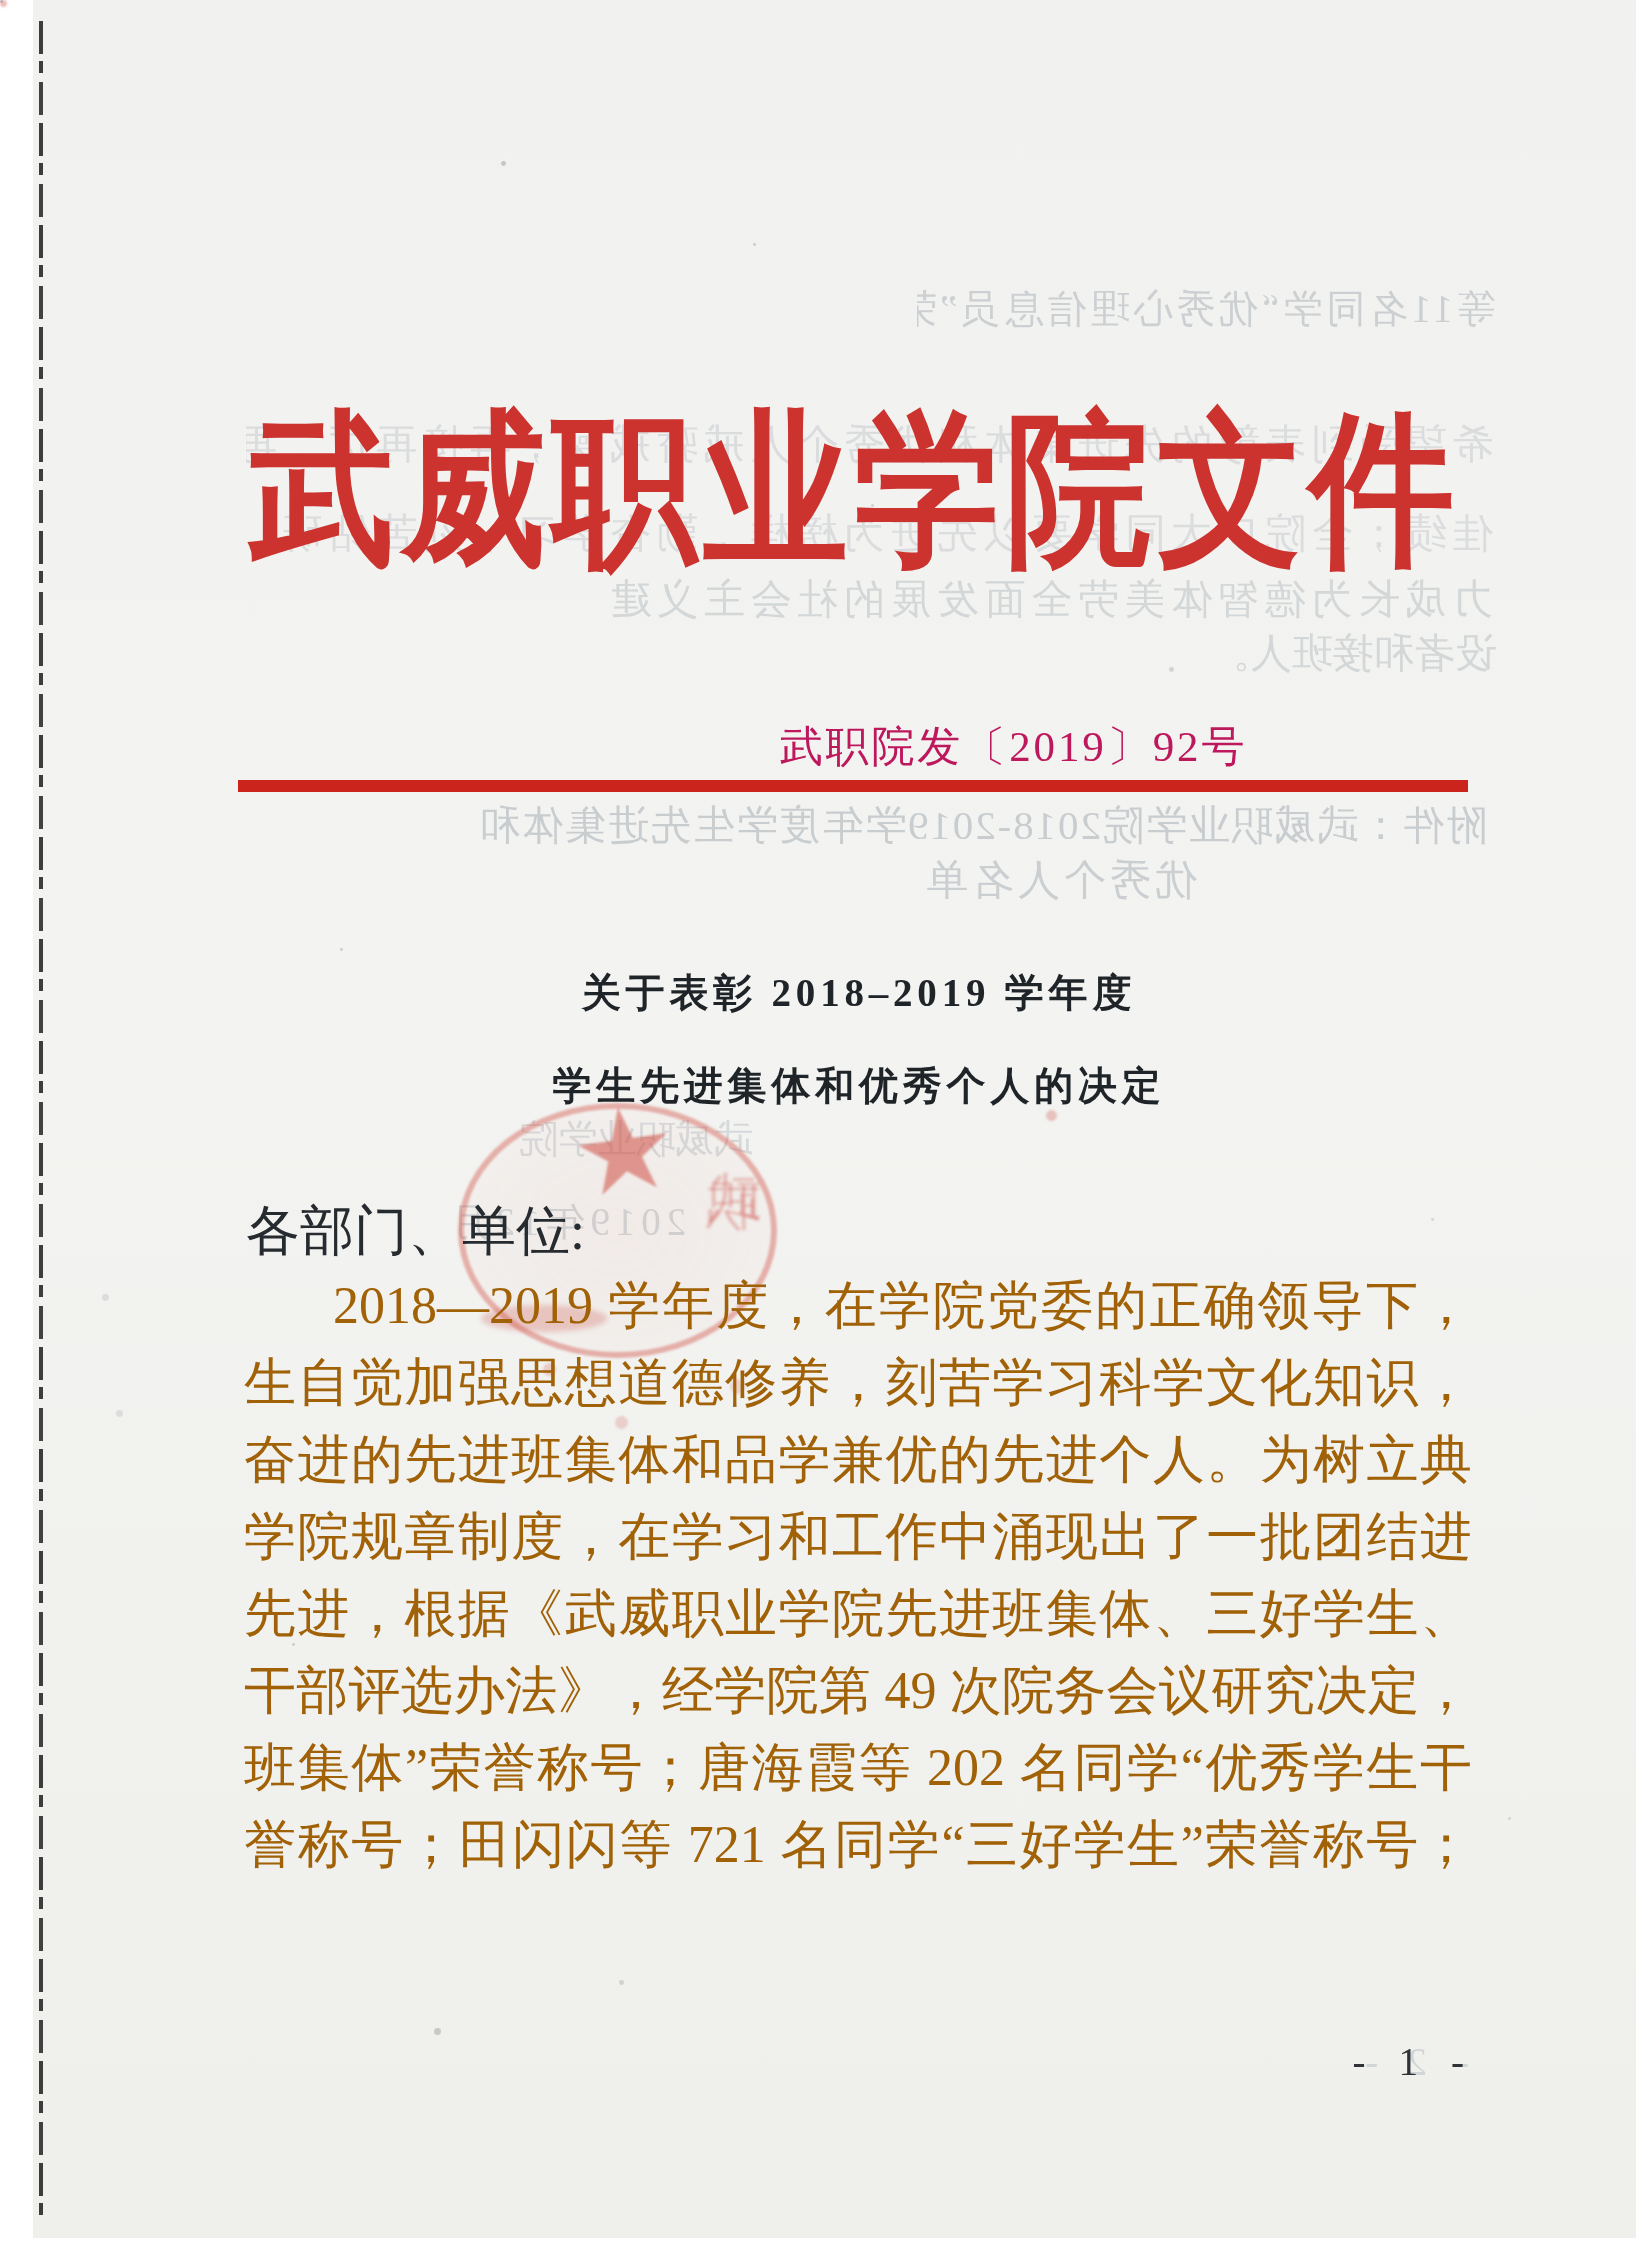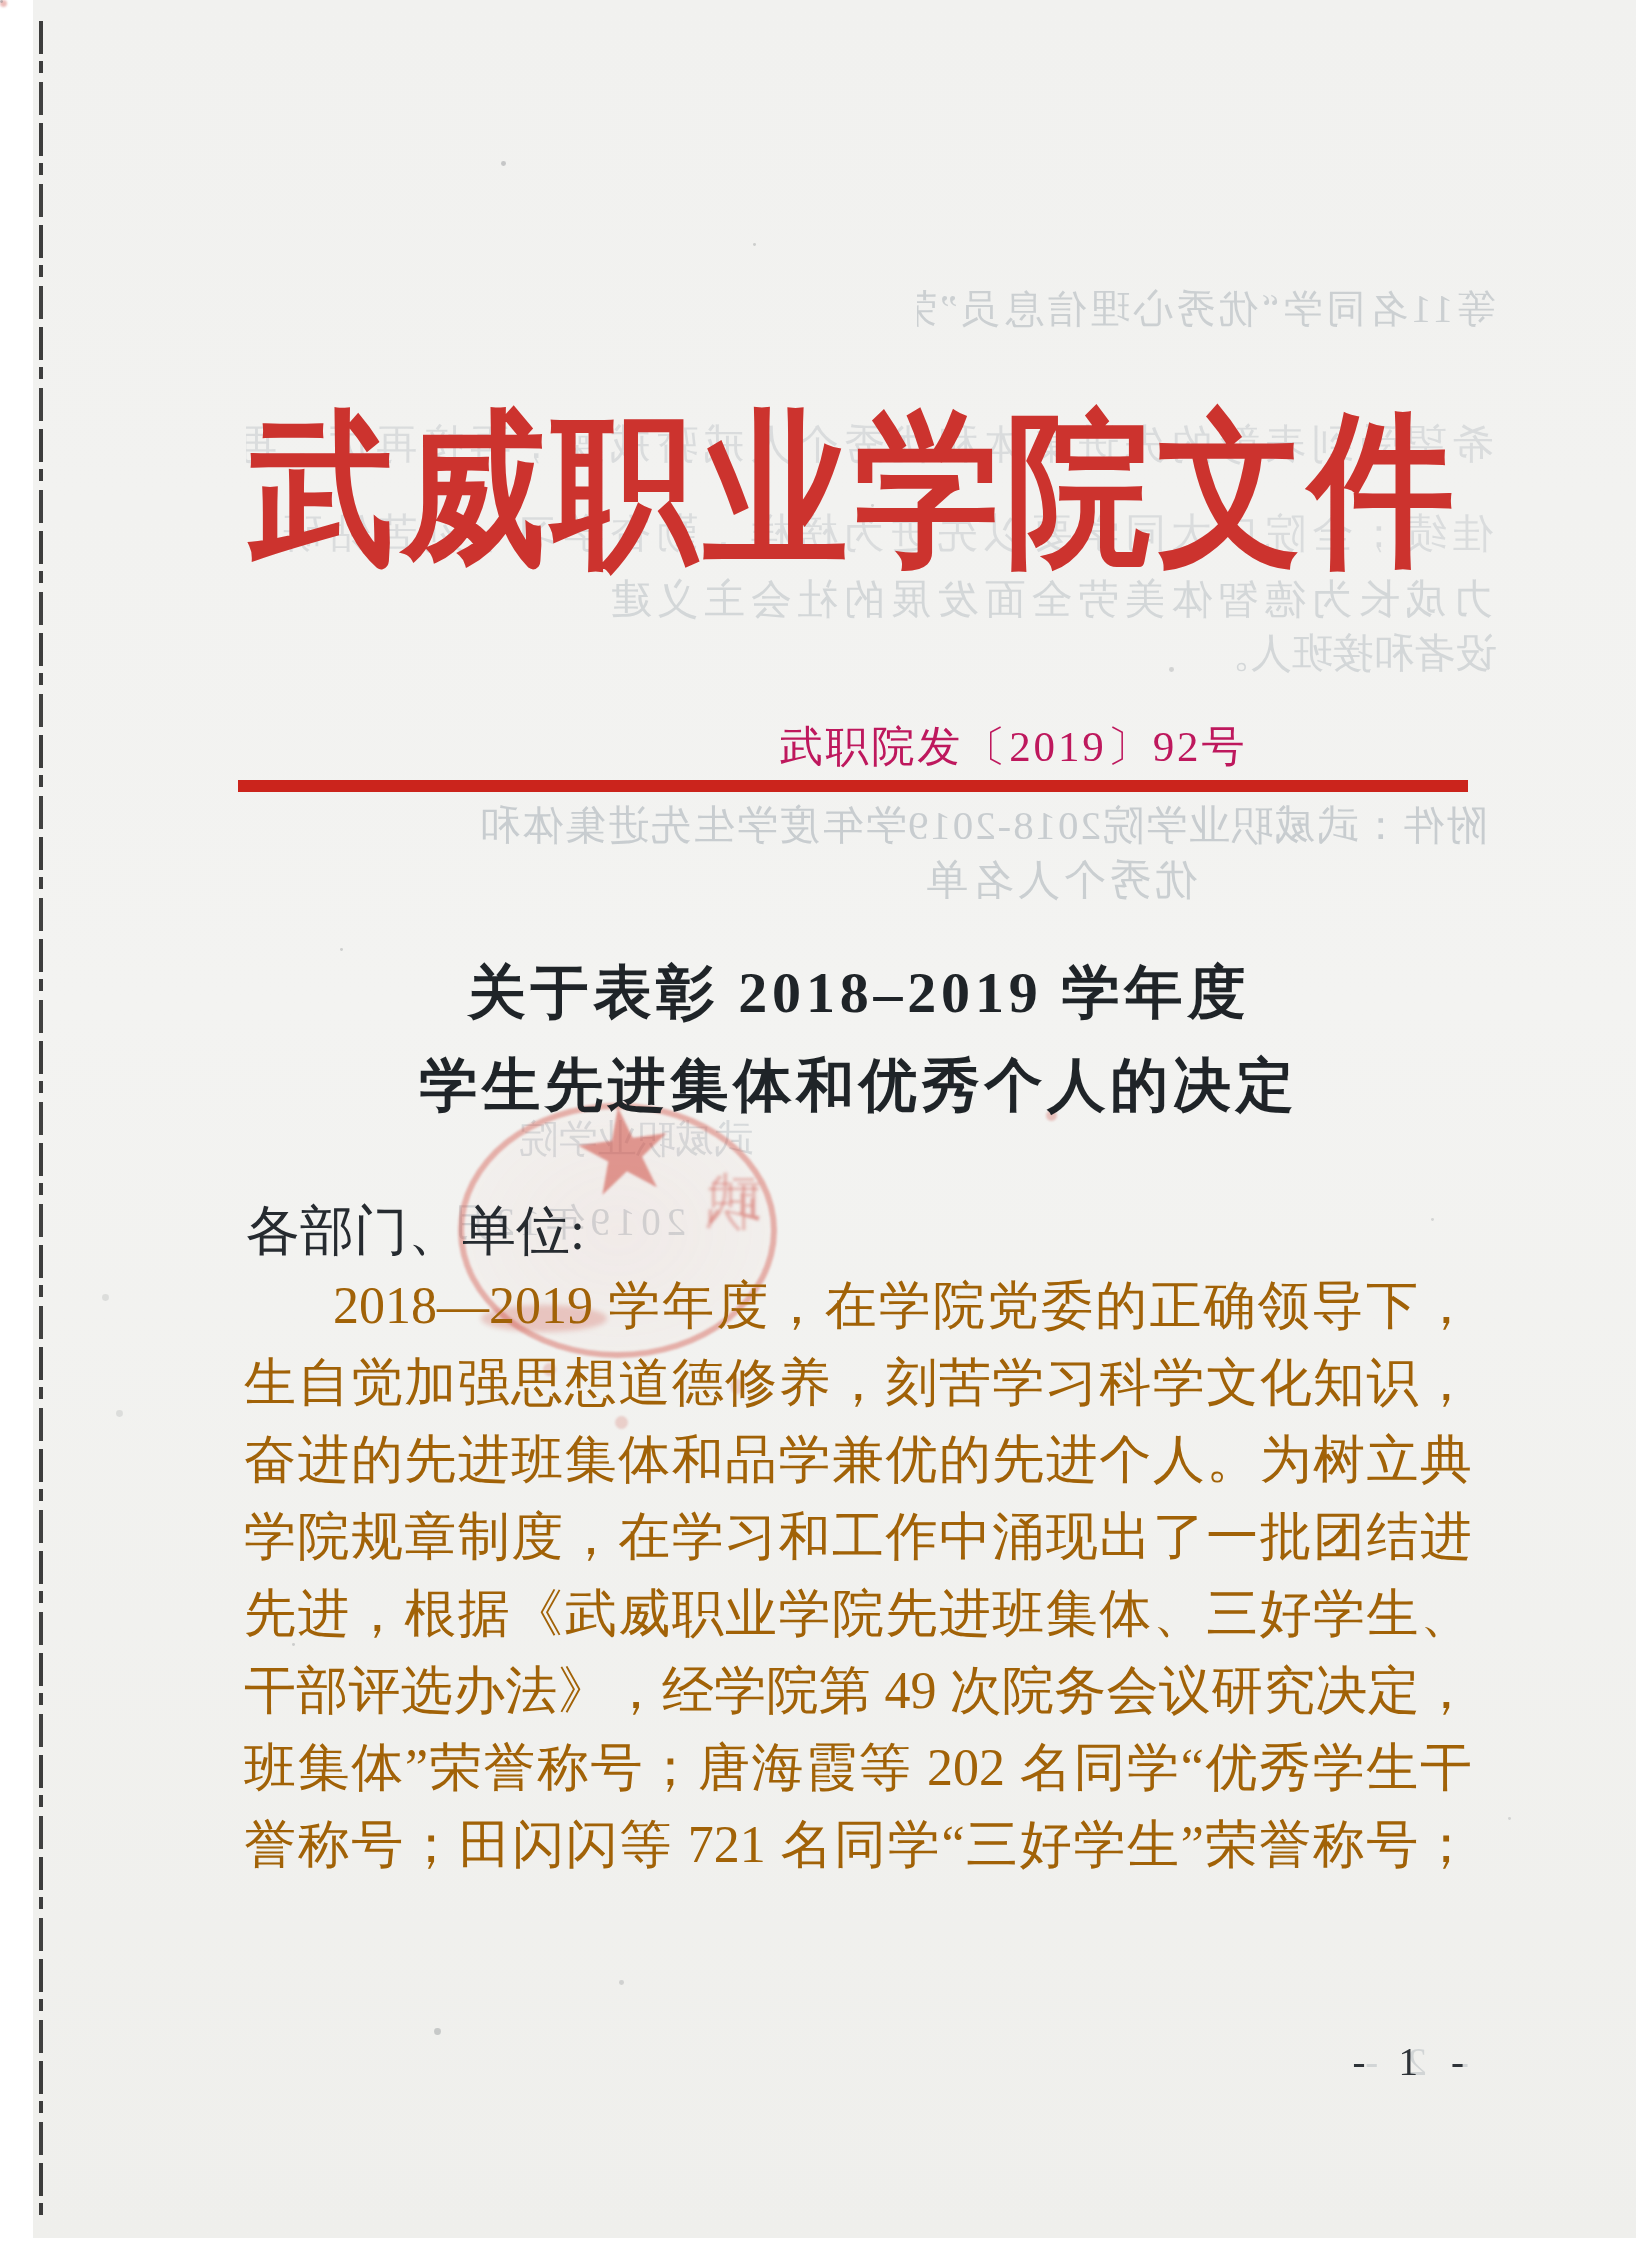--- a/index.html
+++ b/index.html
@@ -35,21 +35,21 @@
     white-space:nowrap;
   }
   .red-rule{
     position:absolute; left:238px; top:780px; width:1230px; height:11.6px;
     background:#cb241c;
   }
   
   .doc-title{
     position:absolute; left:246px; top:946px; width:1226px;
     text-align:center; font-weight:700; color:#1f2428;
-    font-size:58px; line-height:93px; letter-spacing:4.8px;
+    font-size:39px; line-height:93px; letter-spacing:4.8px;
   }
   .salutation{
     position:absolute; left:246px; top:1197px;
     font-size:54px; line-height:68px; color:#262b30;
   }
   
   .doc-body{
     position:absolute; left:244px; top:1267px; width:1228px;
     font-size:52px; line-height:77px; color:#a16207;
   }

